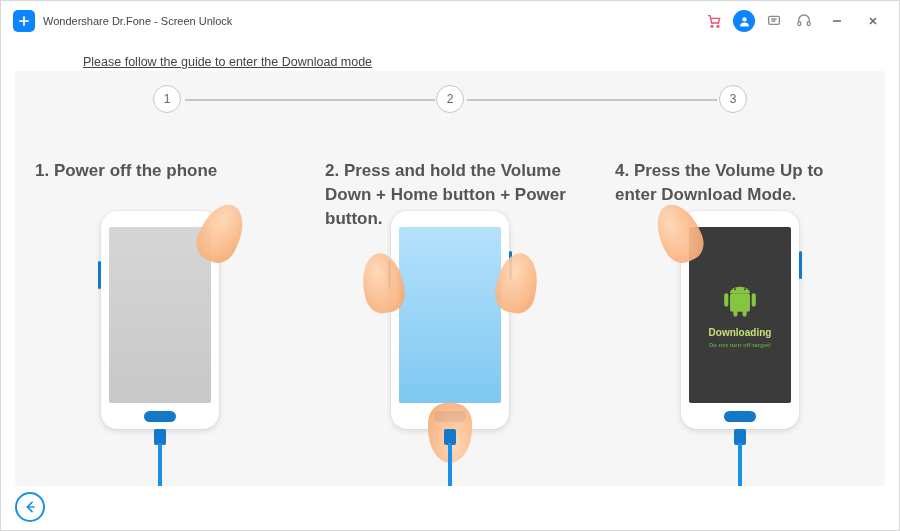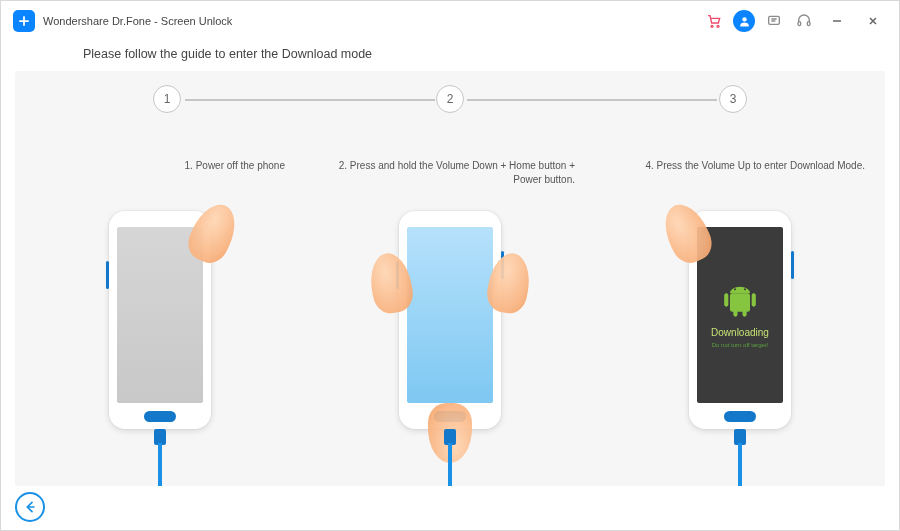--- a/index.html
+++ b/index.html
@@ -42,21 +42,22 @@
 }
 .win-btn {
   width: 28px; height: 28px;
   display: flex; align-items: center; justify-content: center;
   cursor: pointer;
   color: #666;
 }
 .guide-text {
   font-size: 12.5px;
   color: #444;
-  margin: 6px 0 0 82px;
+  margin: 14px 0 0 82px;
+  text-decoration: underline;
 }
 .content {
   position: absolute;
   top: 70px;
   left: 14px;
   right: 14px;
   bottom: 44px;
   background: #f6f6f6;
   border-radius: 2px;
   overflow: hidden;
@@ -88,43 +89,45 @@
 .badge2 { left: 421px; }
 .badge3 { left: 704px; }
 .captions {
   position: absolute;
   top: 88px;
   left: 0; right: 0;
   display: flex;
 }
 .caption {
   flex: 1;
-  text-align: right;
-  font-size: 10px;
+  text-align: left;
+  font-size: 17px;
   color: #555;
   line-height: 1.4;
   padding: 0 20px;
+  font-weight: bold;
 }
 .phones {
   position: absolute;
   top: 130px;
   left: 0; right: 0; bottom: 0;
   display: flex;
 }
 .phone-col {
   flex: 1;
   position: relative;
   display: flex;
   justify-content: center;
 }
 .phone {
   position: relative;
-  width: 102px;
+  width: 118px;
   height: 218px;
   margin-top: 10px;
+  font-weight: bold;
 }
 .phone-body {
   position: absolute;
   inset: 0;
   background: #fff;
   border-radius: 16px;
   box-shadow: 0 2px 6px rgba(0,0,0,0.12), 0 0 0 1px rgba(0,0,0,0.03);
 }
 .phone-screen {
   position: absolute;

